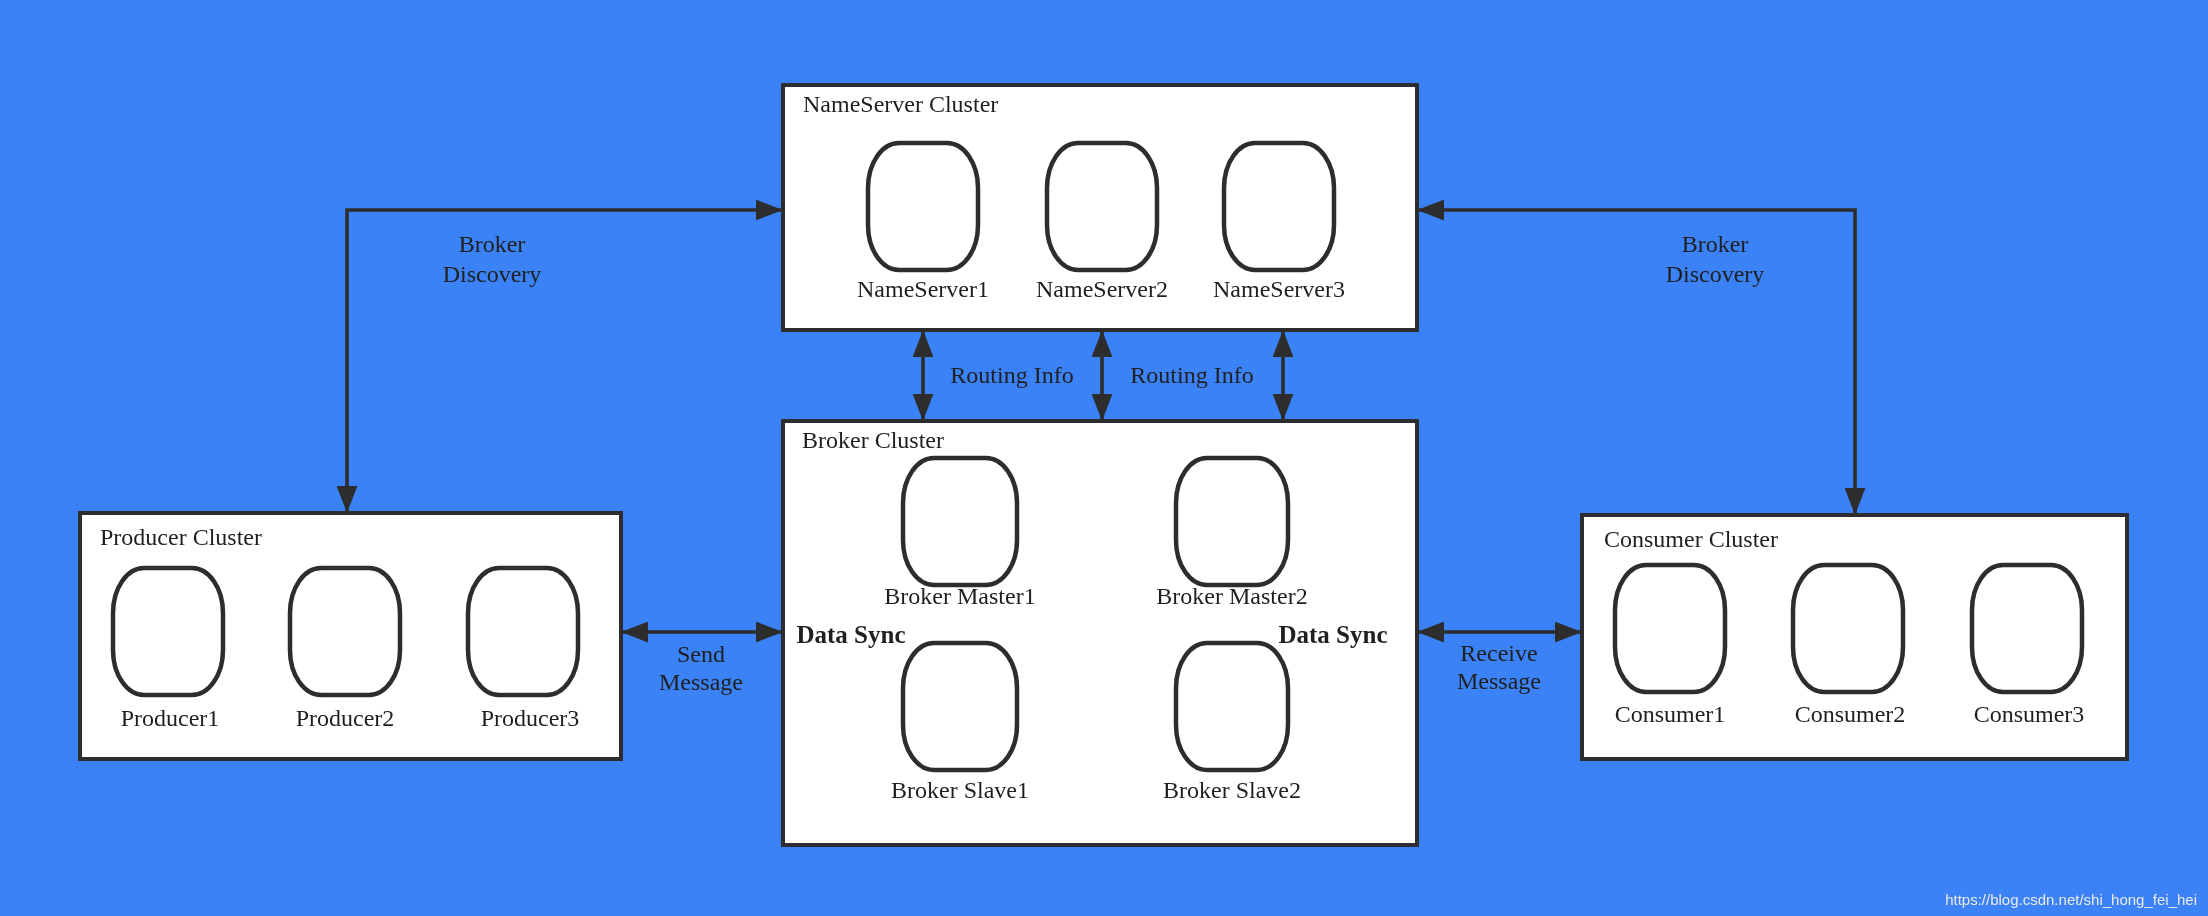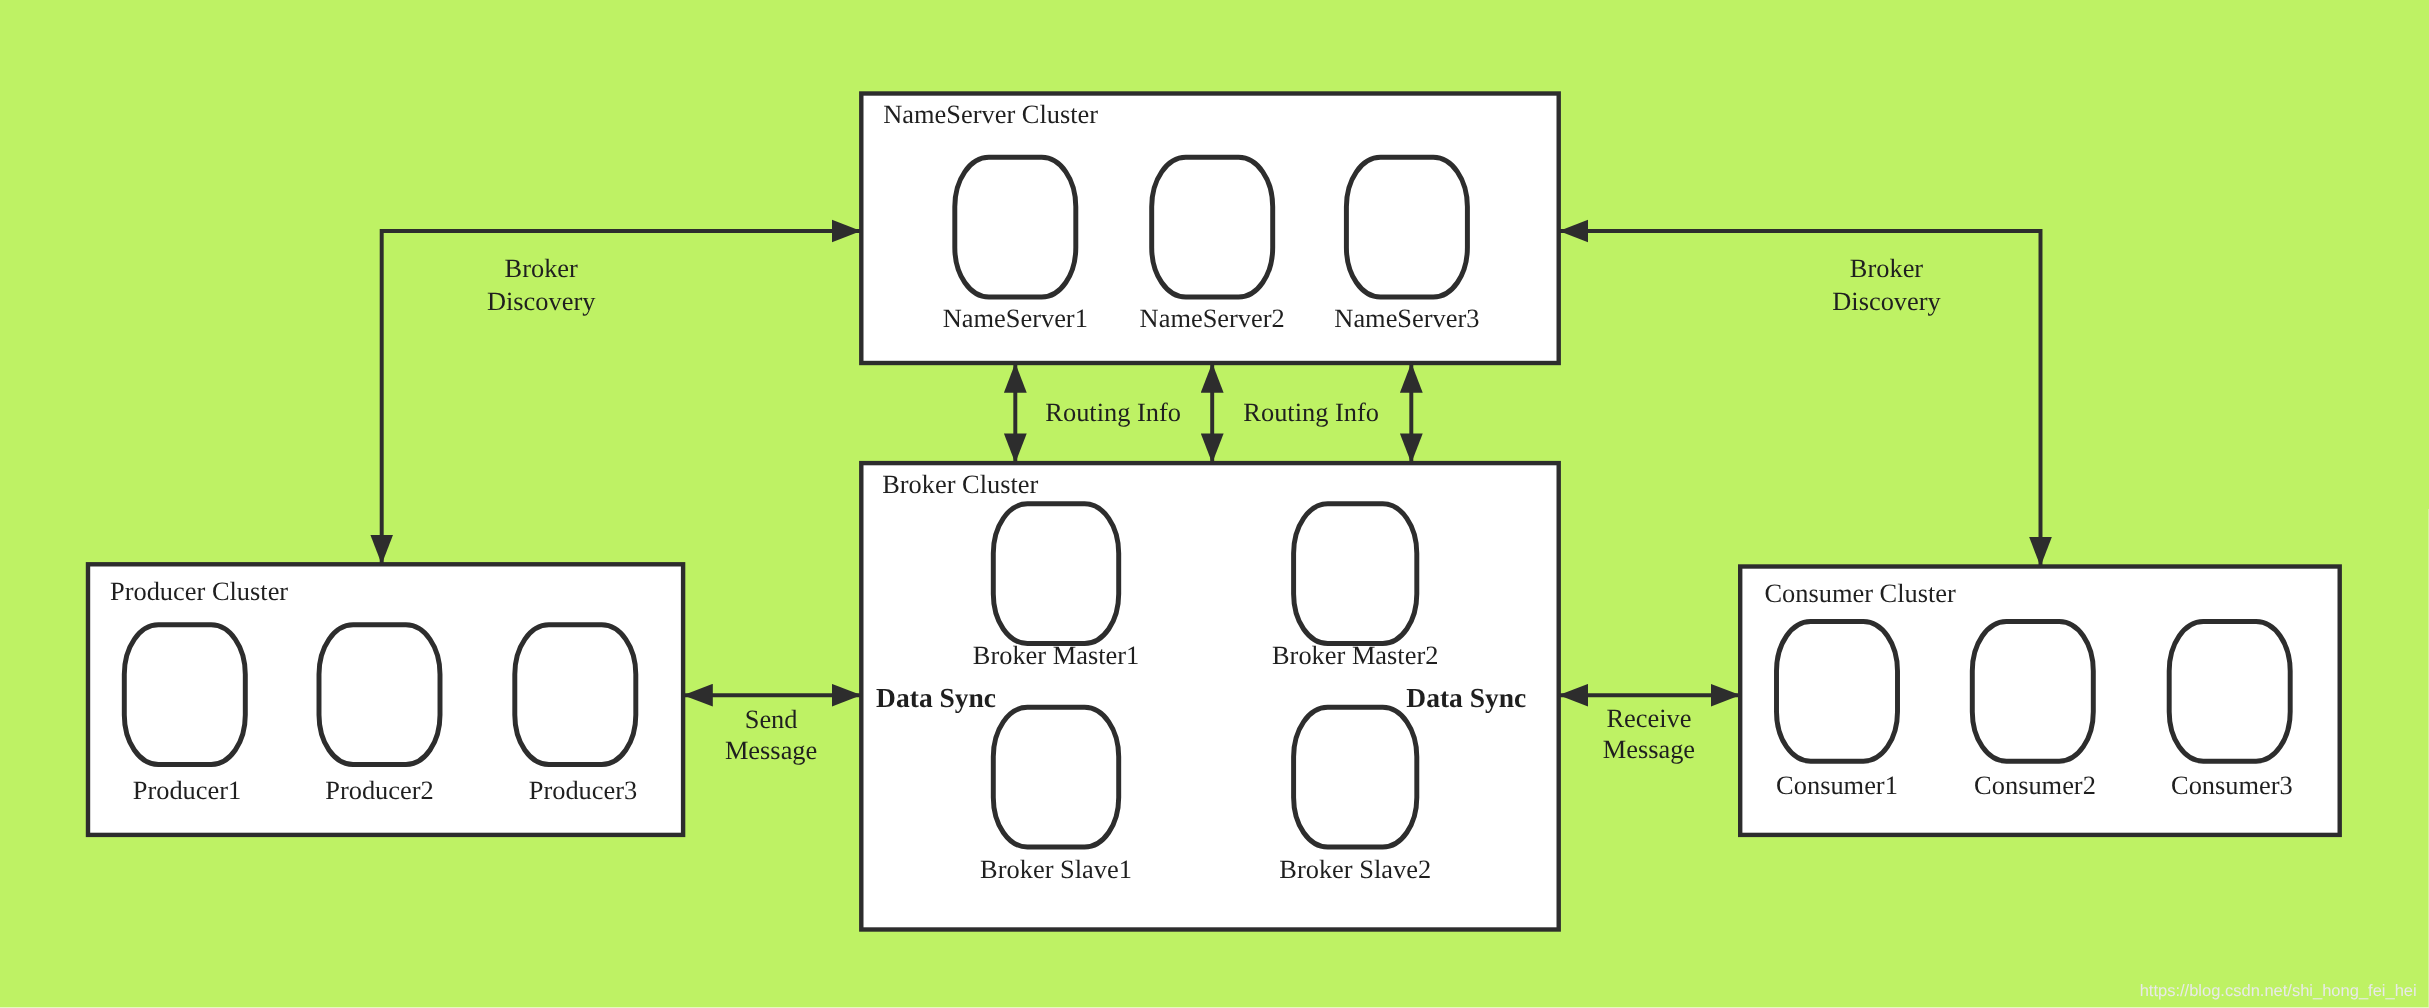--- a/index.html
+++ b/index.html
@@ -4,21 +4,21 @@
 <style>
   html, body {
     margin: 0;
     padding: 0;
     background: #ffffff;
   }
   .stage {
     position: relative;
     width: 2208px;
     height: 916px;
-    background: #bef264;
+    background: #3b82f6;
     overflow: hidden;
     text-align: right;
   }
   svg { display: block; }
   .box {
     fill: #ffffff;
     stroke: #2d2d2d;
     stroke-width: 4;
   }
   .node {

